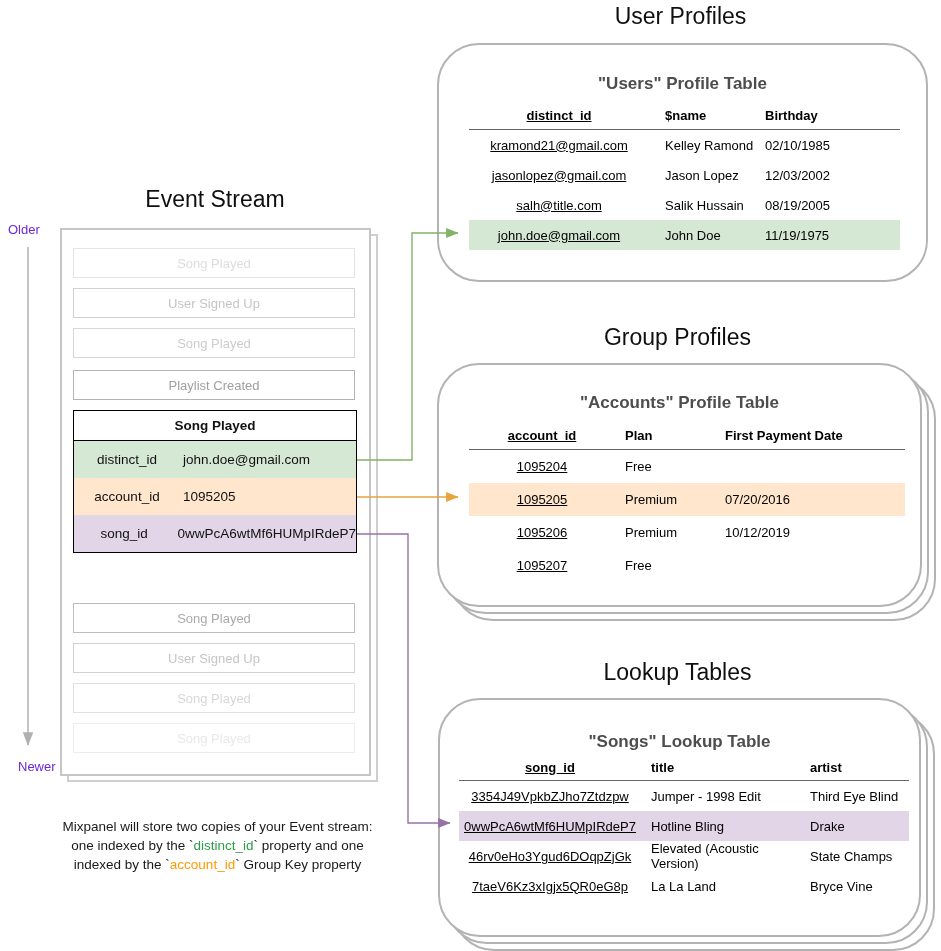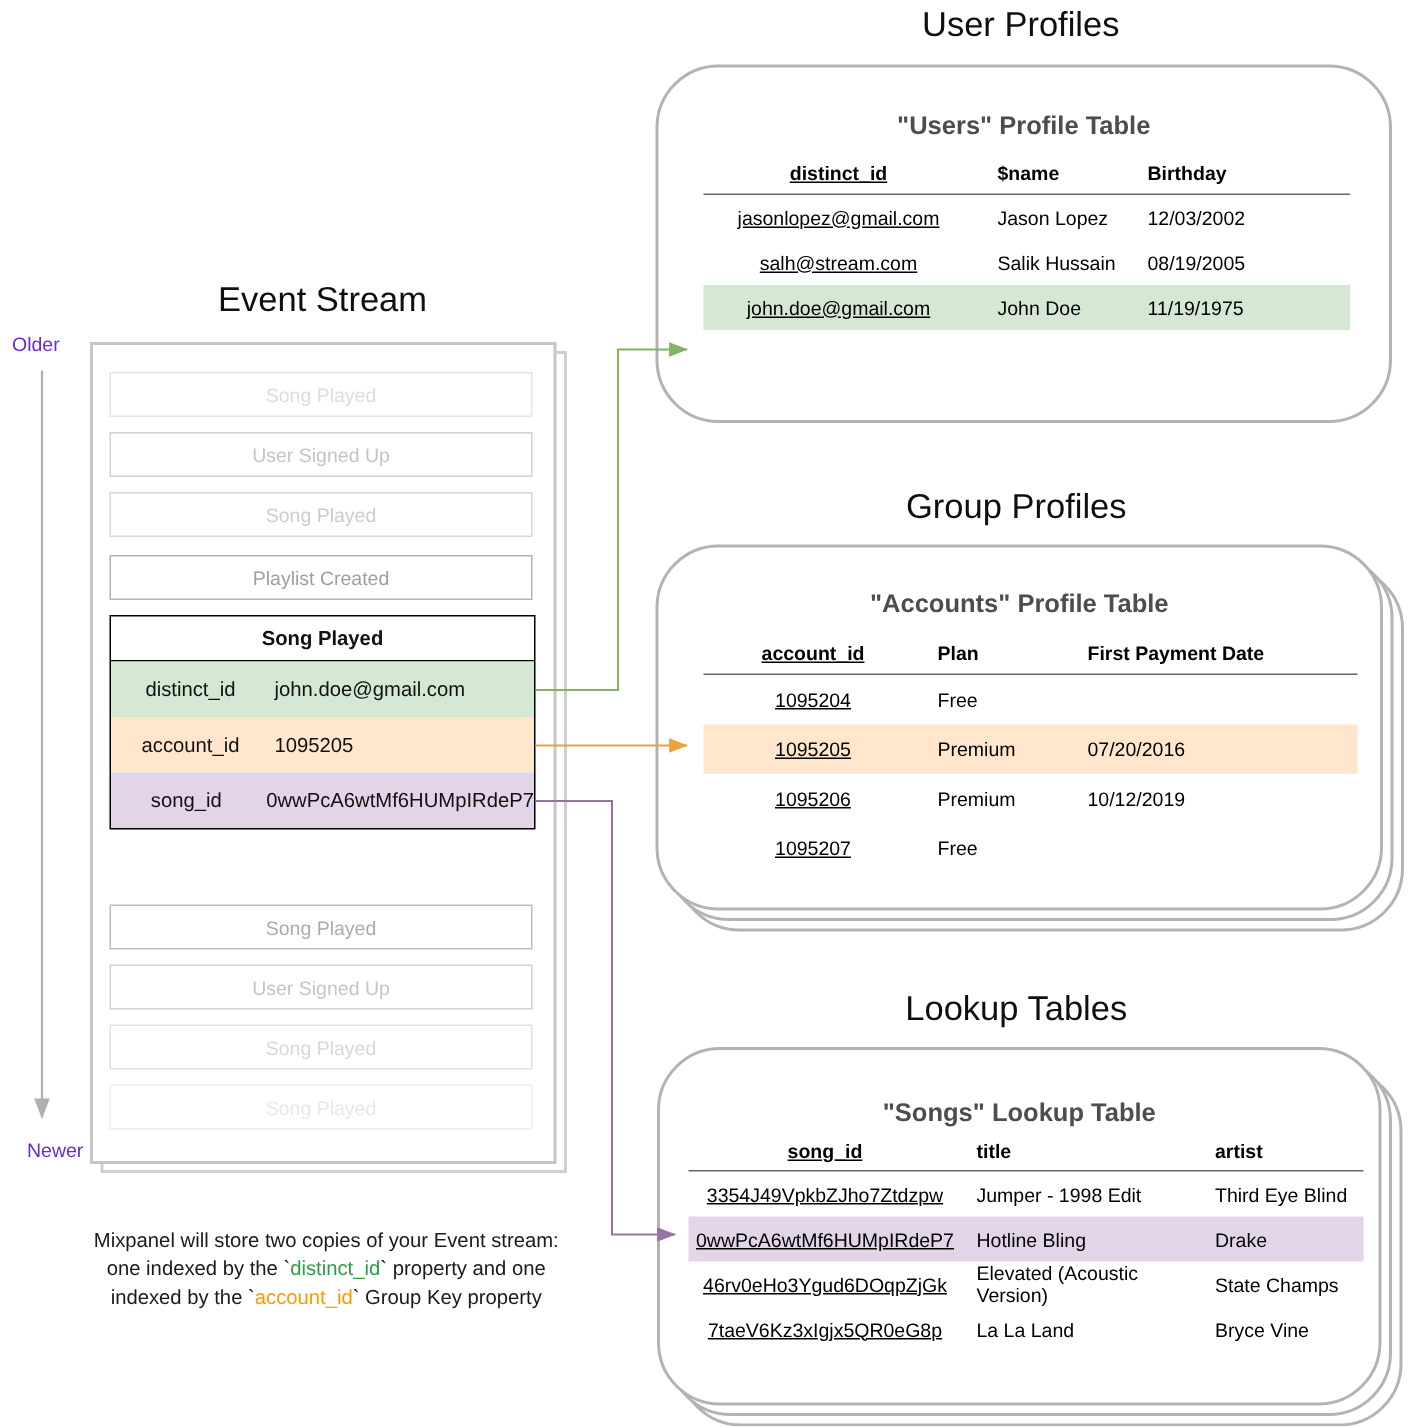--- a/index.html
+++ b/index.html
@@ -132,26 +132,31 @@
 
   <div class="card" style="left:437px;top:43px;width:487px;height:235px;">
     <div class="ptitle" style="top:29px;">"Users" Profile Table</div>
     <div class="ptable t-users" style="left:30px;top:57px;width:431px;">
       <div class="prow phead">
         <div class="hid">distinct_id</div>
         <div class="c2">$name</div>
         <div class="c3">Birthday</div>
       </div>
       <div class="prow">
+        <div class="idcell">kramond21@gmail.com</div>
+        <div class="c2">Kelley Ramond</div>
+        <div class="c3">02/10/1985</div>
+      </div>
+      <div class="prow">
         <div class="idcell">jasonlopez@gmail.com</div>
         <div class="c2">Jason Lopez</div>
         <div class="c3">12/03/2002</div>
       </div>
       <div class="prow">
-        <div class="idcell">salh@stream.com</div>
+        <div class="idcell">salh@title.com</div>
         <div class="c2">Salik Hussain</div>
         <div class="c3">08/19/2005</div>
       </div>
       <div class="prow hl-green">
         <div class="idcell">john.doe@gmail.com</div>
         <div class="c2">John Doe</div>
         <div class="c3">11/19/1975</div>
       </div>
     </div>
   </div>

